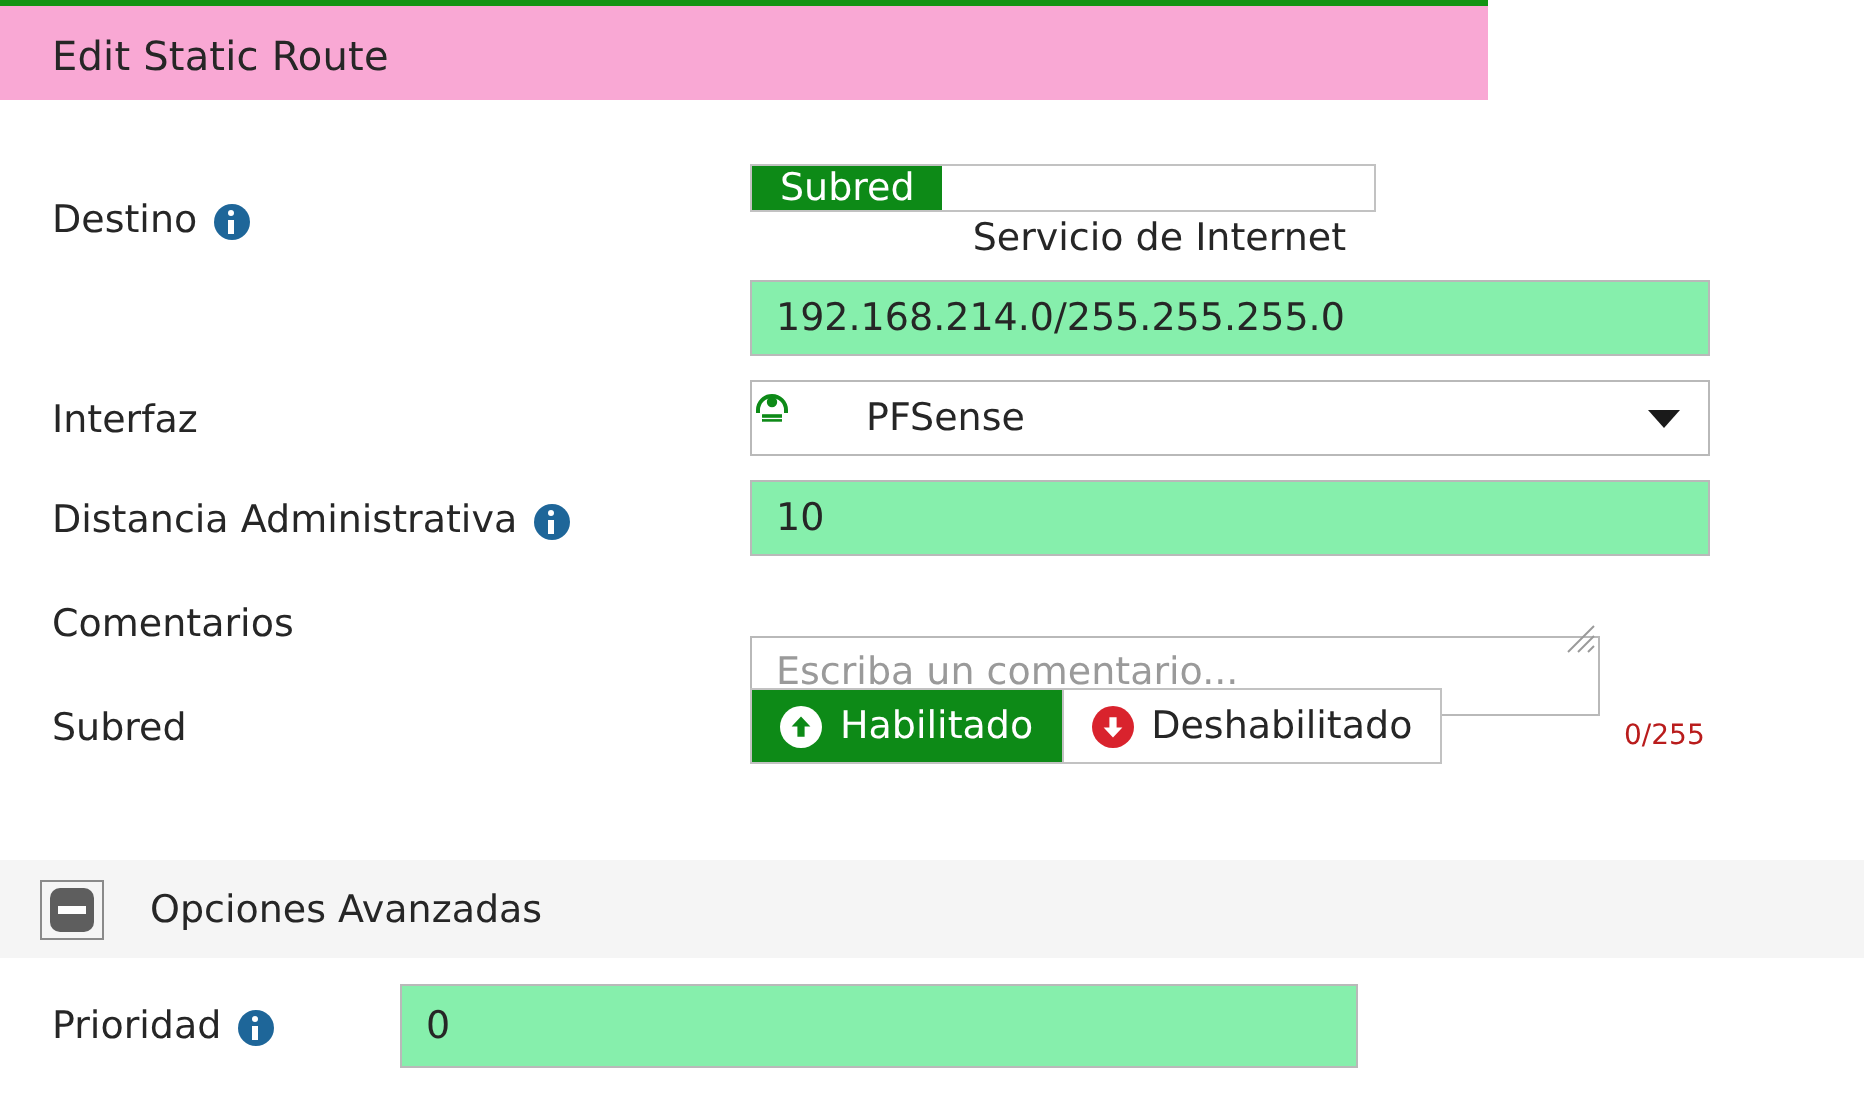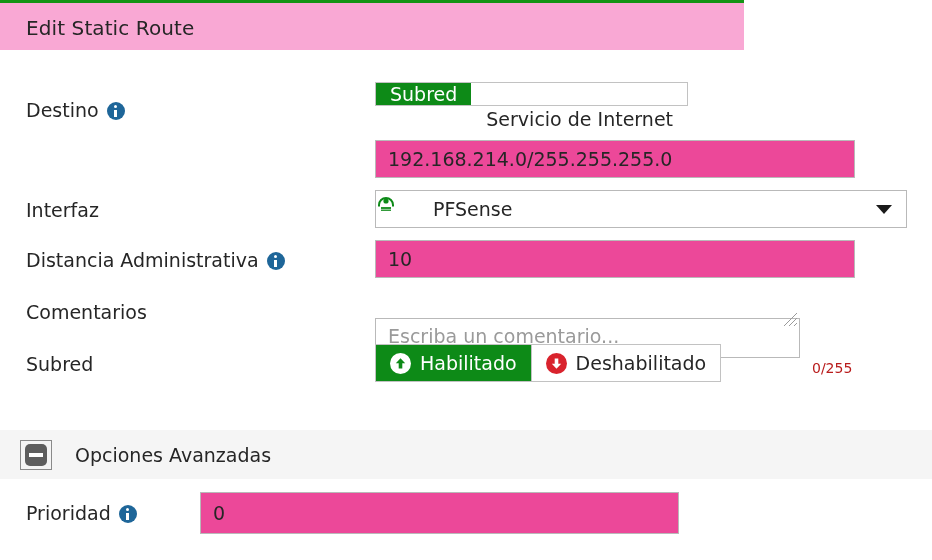--- a/index.html
+++ b/index.html
@@ -130,21 +130,21 @@
     background: #d9232d;
     position: relative;
     flex: 0 0 auto;
   }
   .arrow-svg { position: absolute; left: 0; top: 0; }
 
   
   .text-input {
     position: absolute;
     border: 1px solid #b9b9b9;
-    background: #ec4899;
+    background: #86efac;
     box-sizing: border-box;
     font-family: "DejaVu Sans", "Liberation Sans", sans-serif;
     font-size: 19px;
     color: #262626;
     padding: 0 12px;
     outline: none;
   }
   .text-input::placeholder { color: #9a9a9a; }
 
   .select-box {
@@ -285,21 +285,21 @@
   </div>
 
   <input class="text-input" type="text" style="left: 375px; top: 140px; width: 480px; height: 38px;" value="192.168.214.0/255.255.255.0">
 </div>
 
 <div class="row" style="top:0;">
   <div class="row-label" style="top:198px;">
     <span>Interfaz</span>
   </div>
 
-  <div class="select-box" style="left:375px; top:190px; width:532px; height:38px;padding-left:28px;">
+  <div class="select-box" style="left:375px; top:190px; width:480px; height:38px;padding-left:28px;">
     <span class="iface-icon" style="width:20px;height:20px;display:inline-block;">
       <svg width="20" height="20" viewBox="0 0 20 20" class="arrow-svg">
         <path d="M3 14 A7 7 0 0 1 17 14" fill="none" stroke="#0d8a17" stroke-width="2"></path>
         <line x1="3" y1="14" x2="3" y2="15.5" stroke="#0d8a17" stroke-width="2"></line>
         <line x1="17" y1="14" x2="17" y2="15.5" stroke="#0d8a17" stroke-width="2"></line>
         <circle cx="10" cy="10" r="2.6" fill="#0d8a17"></circle>
         <line x1="5" y1="17" x2="15" y2="17" stroke="#0d8a17" stroke-width="1.8"></line>
         <line x1="5" y1="19.2" x2="15" y2="19.2" stroke="#0d8a17" stroke-width="1.3"></line>
       </svg>
     </span>

